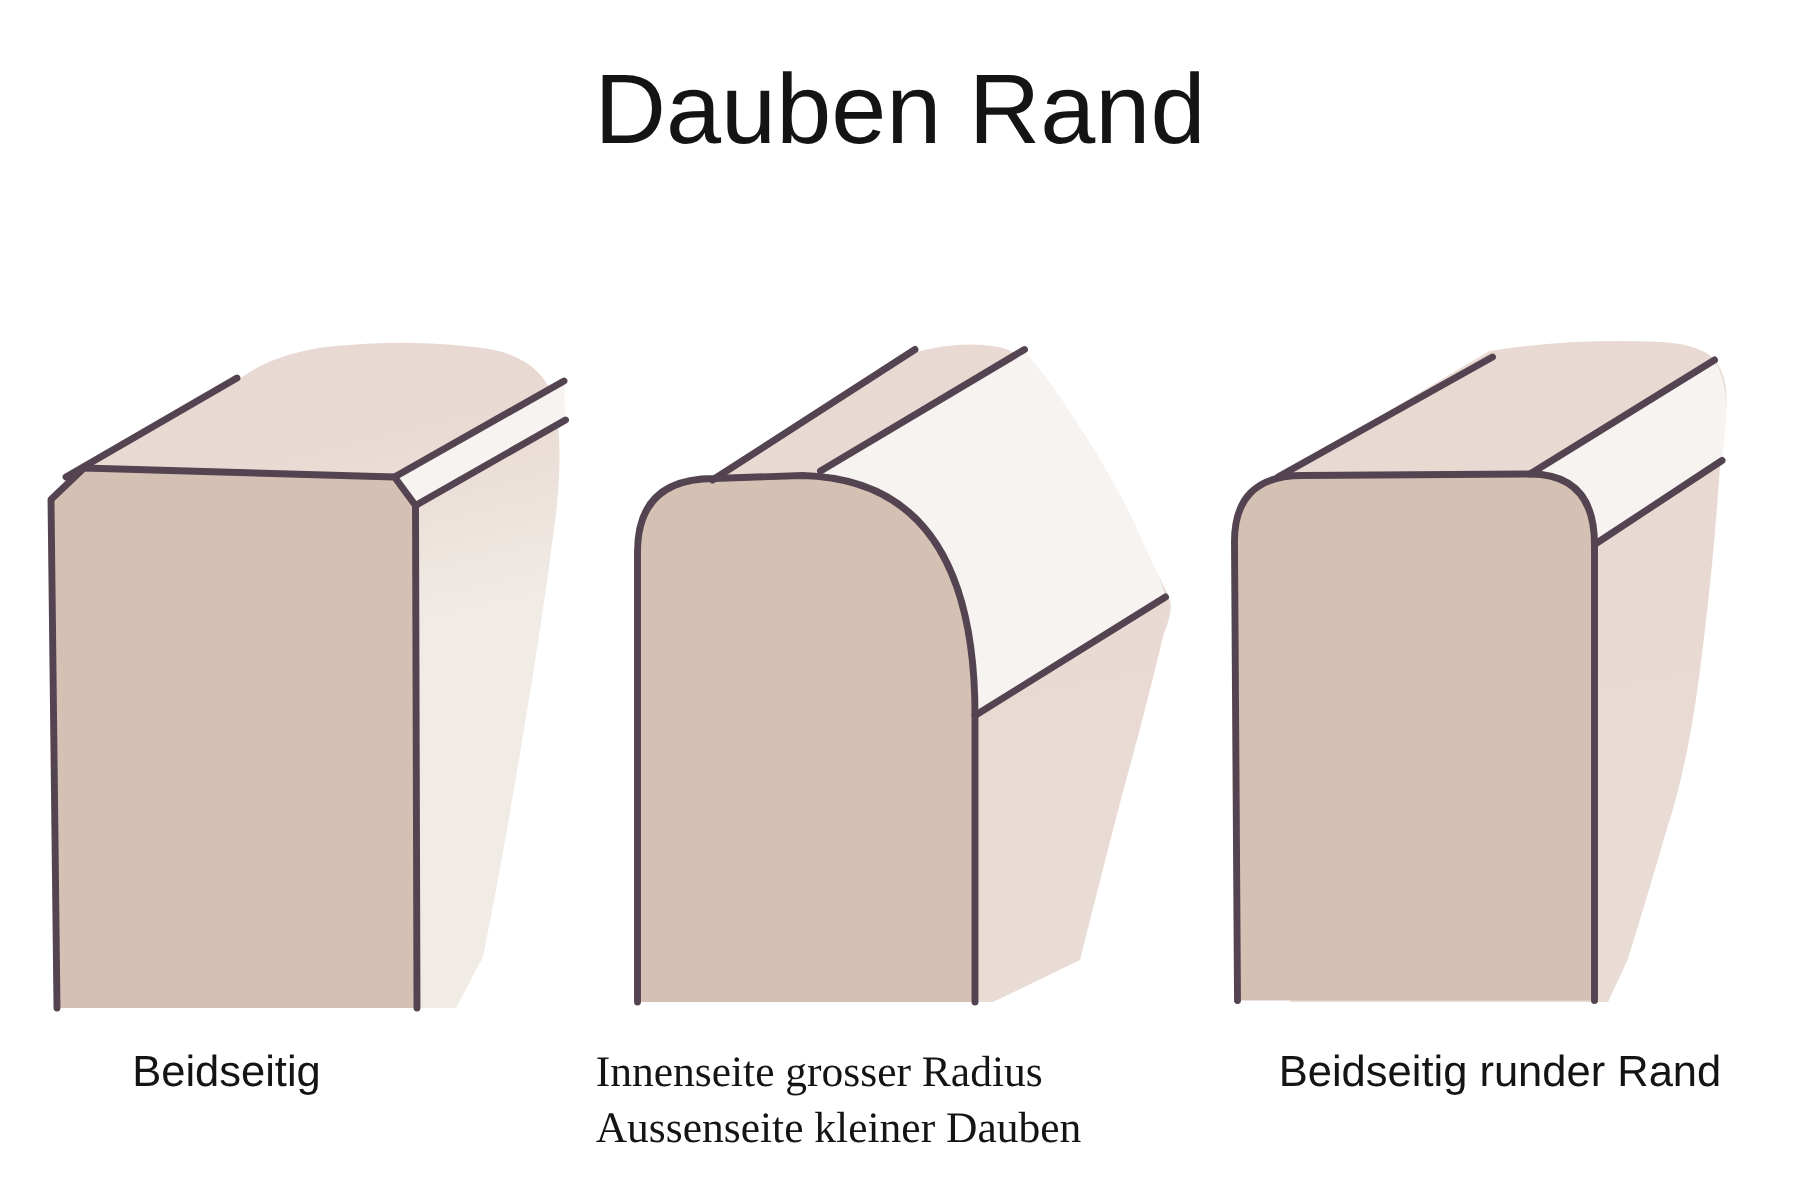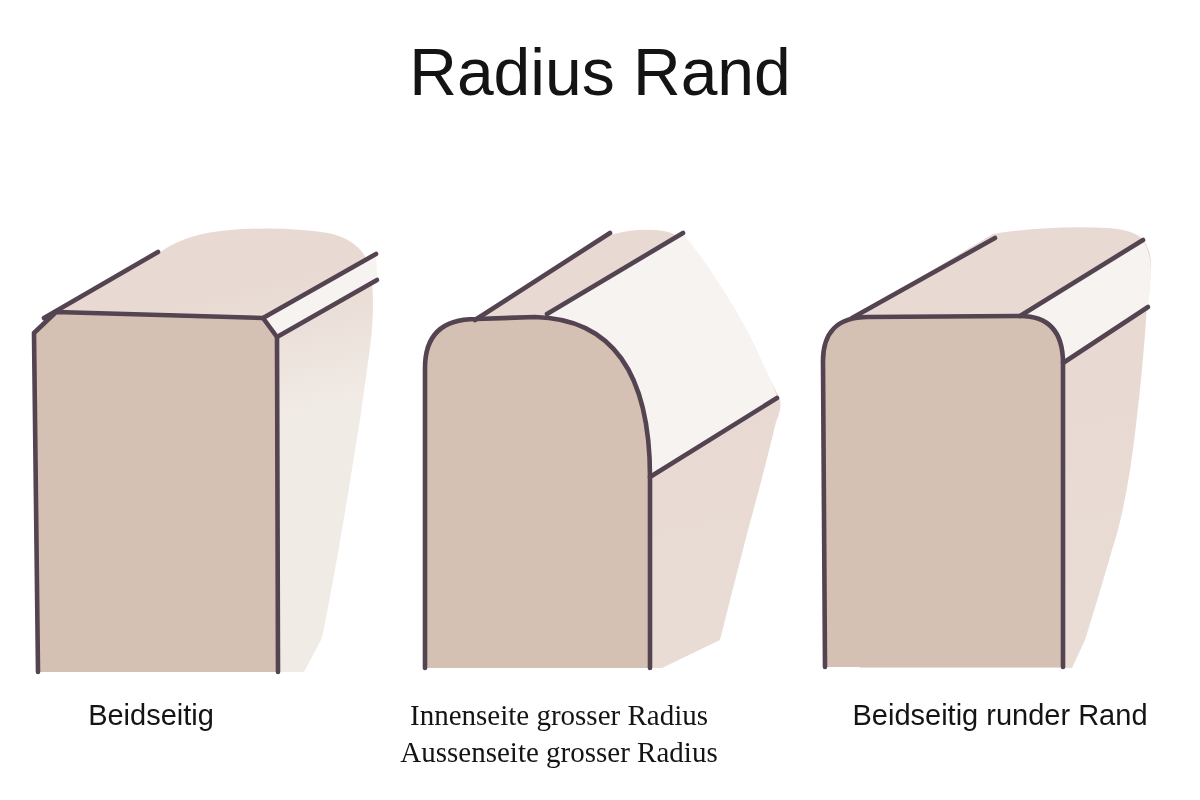--- a/index.html
+++ b/index.html
@@ -24,36 +24,35 @@
     color: #141414;
   }
   .figure-svg { position: absolute; top: 220px; width: 380px; height: 460px; }
   .svg-1 { left: 20px; }
   .svg-2 { left: 410px; }
   .svg-3 { left: 800px; }
   .caption {
     position: absolute;
     top: 697px;
     transform: translateX(-50%);
-    text-align: center;
     font-size: 29px;
     line-height: 37px;
     color: #141414;
     white-space: nowrap;
   }
   .cap-1 { left: 151px; }
   .cap-2 { left: 559px; font-family: Liberation Serif, serif; }
   .cap-3 { left: 1000px; }
 </style>
 </head>
 <body>
 
 <div class="canvas">
 
-  <div class="page-title">Radius Rand</div>
+  <div class="page-title">Dauben Rand</div>
 
   <svg class="figure-svg svg-1" viewBox="0 0 380 460">
     <defs>
       <linearGradient id="blob1" x1="0" y1="0" x2="0.18" y2="1">
         <stop offset="0" stop-color="#e8dad2"></stop>
         <stop offset="0.24" stop-color="#e8dad2"></stop>
         <stop offset="0.55" stop-color="#f1ebe6"></stop>
         <stop offset="1" stop-color="#f1ebe6"></stop>
       </linearGradient>
     </defs>
@@ -109,19 +108,19 @@
       <path d="M 263,143 L 348,87"></path>
       <path d="M 25,447 L 23,143 Q 22,97 68,97 L 220,96 Q 263,96 263,143 L 263,447"></path>
     </g>
   </svg>
 
   <div class="caption cap-1">
     <div>Beidseitig</div>
   </div>
   <div class="caption cap-2">
     <div>Innenseite grosser Radius</div>
-    <div>Aussenseite grosser Radius</div>
+    <div>Aussenseite kleiner Dauben</div>
   </div>
   <div class="caption cap-3">
     <div>Beidseitig runder Rand</div>
   </div>
 
 </div>
 
 </body></html>

